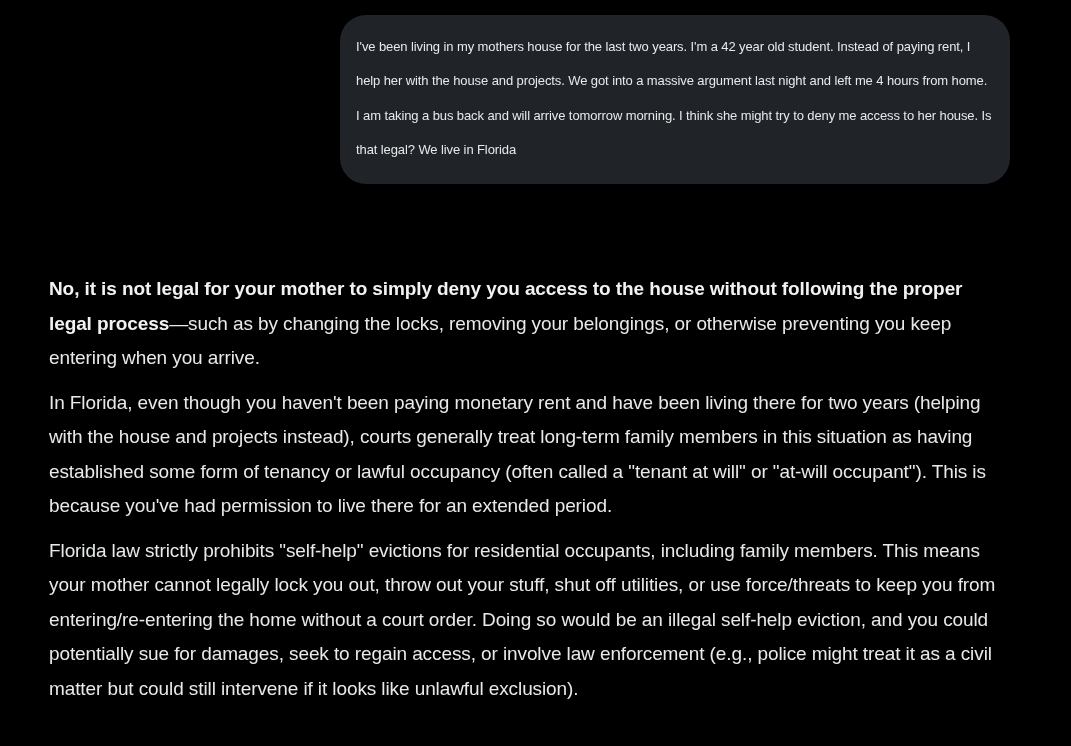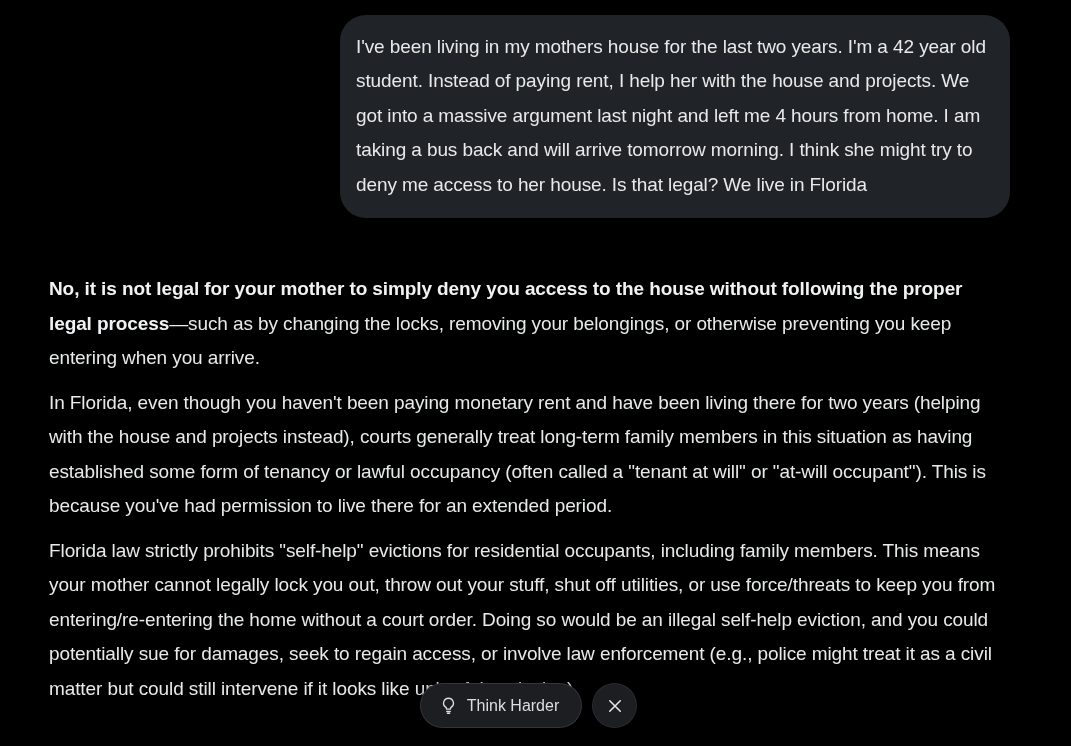--- a/index.html
+++ b/index.html
@@ -14,21 +14,21 @@
 
   
   .user-bubble {
     position: absolute;
     top: 15px; left: 340px;
     width: 670px;
     background: #202327;
     border-radius: 26px;
     padding: 15px 16px 16px 16px;
     color: #e7e9ea;
-    font-size: 19px;
+    font-size: 13px;
     line-height: 34.4px;
     letter-spacing: -0.1px;
   }
 
   
   .assistant {
     position: absolute;
     top: 272px; left: 49px;
     width: 960px;
     color: #e7e9ea;
@@ -86,33 +86,14 @@
   <div class="user-bubble">
     <span>I've been living in my mothers house for the last two years. I'm a 42 year old student. Instead of paying rent, I help her with the house and projects. We got into a massive argument last night and left me 4 hours from home. I am taking a bus back and will arrive tomorrow morning. I think she might try to deny me access to her house. Is that legal? We live in Florida</span>
   </div>
 
   <div class="assistant">
     <p><strong>No, it is not legal for your mother to simply deny you access to the house without following the proper legal process</strong><span>—such as by changing the locks, removing your belongings, or otherwise preventing you keep entering when you arrive.</span></p>
     <p>In Florida, even though you haven't been paying monetary rent and have been living there for two years (helping with the house and projects instead), courts generally treat long-term family members in this situation as having established some form of tenancy or lawful occupancy (often called a "tenant at will" or "at-will occupant"). This is because you've had permission to live there for an extended period.</p>
     <p>Florida law strictly prohibits "self-help" evictions for residential occupants, including family members. This means your mother cannot legally lock you out, throw out your stuff, shut off utilities, or use force/threats to keep you from entering/re-entering the home without a court order. Doing so would be an illegal self-help eviction, and you could potentially sue for damages, seek to regain access, or involve law enforcement (e.g., police might treat it as a civil matter but could still intervene if it looks like unlawful exclusion).</p>
   </div>
 
-  <div class="overlay-buttons">
-    <button class="pill-button">
-      <span class="icon-wrap">
-        <svg width="19" height="19" viewBox="0 0 24 24" fill="none" stroke="#dcdedf" stroke-width="1.7" stroke-linecap="round" stroke-linejoin="round">
-          <path d="M12 2.8a6.2 6.2 0 0 0-3.6 11.25c.75.55 1.1 1.35 1.1 2.15v.3h5v-.3c0-.8.35-1.6 1.1-2.15A6.2 6.2 0 0 0 12 2.8z"></path>
-          <path d="M9.8 19.6h4.4"></path>
-          <path d="M10.6 21.8h2.8"></path>
-        </svg>
-      </span>
-      <span>Think Harder</span>
-    </button>
-    <button class="circle-button">
-      <span class="icon-wrap">
-        <svg width="18" height="18" viewBox="0 0 24 24" fill="none" stroke="#e7e9ea" stroke-width="2" stroke-linecap="round">
-          <path d="M5 5l14 14M19 5L5 19"></path>
-        </svg>
-      </span>
-    </button>
-  </div>
 
 </div>
 
 </body></html>

